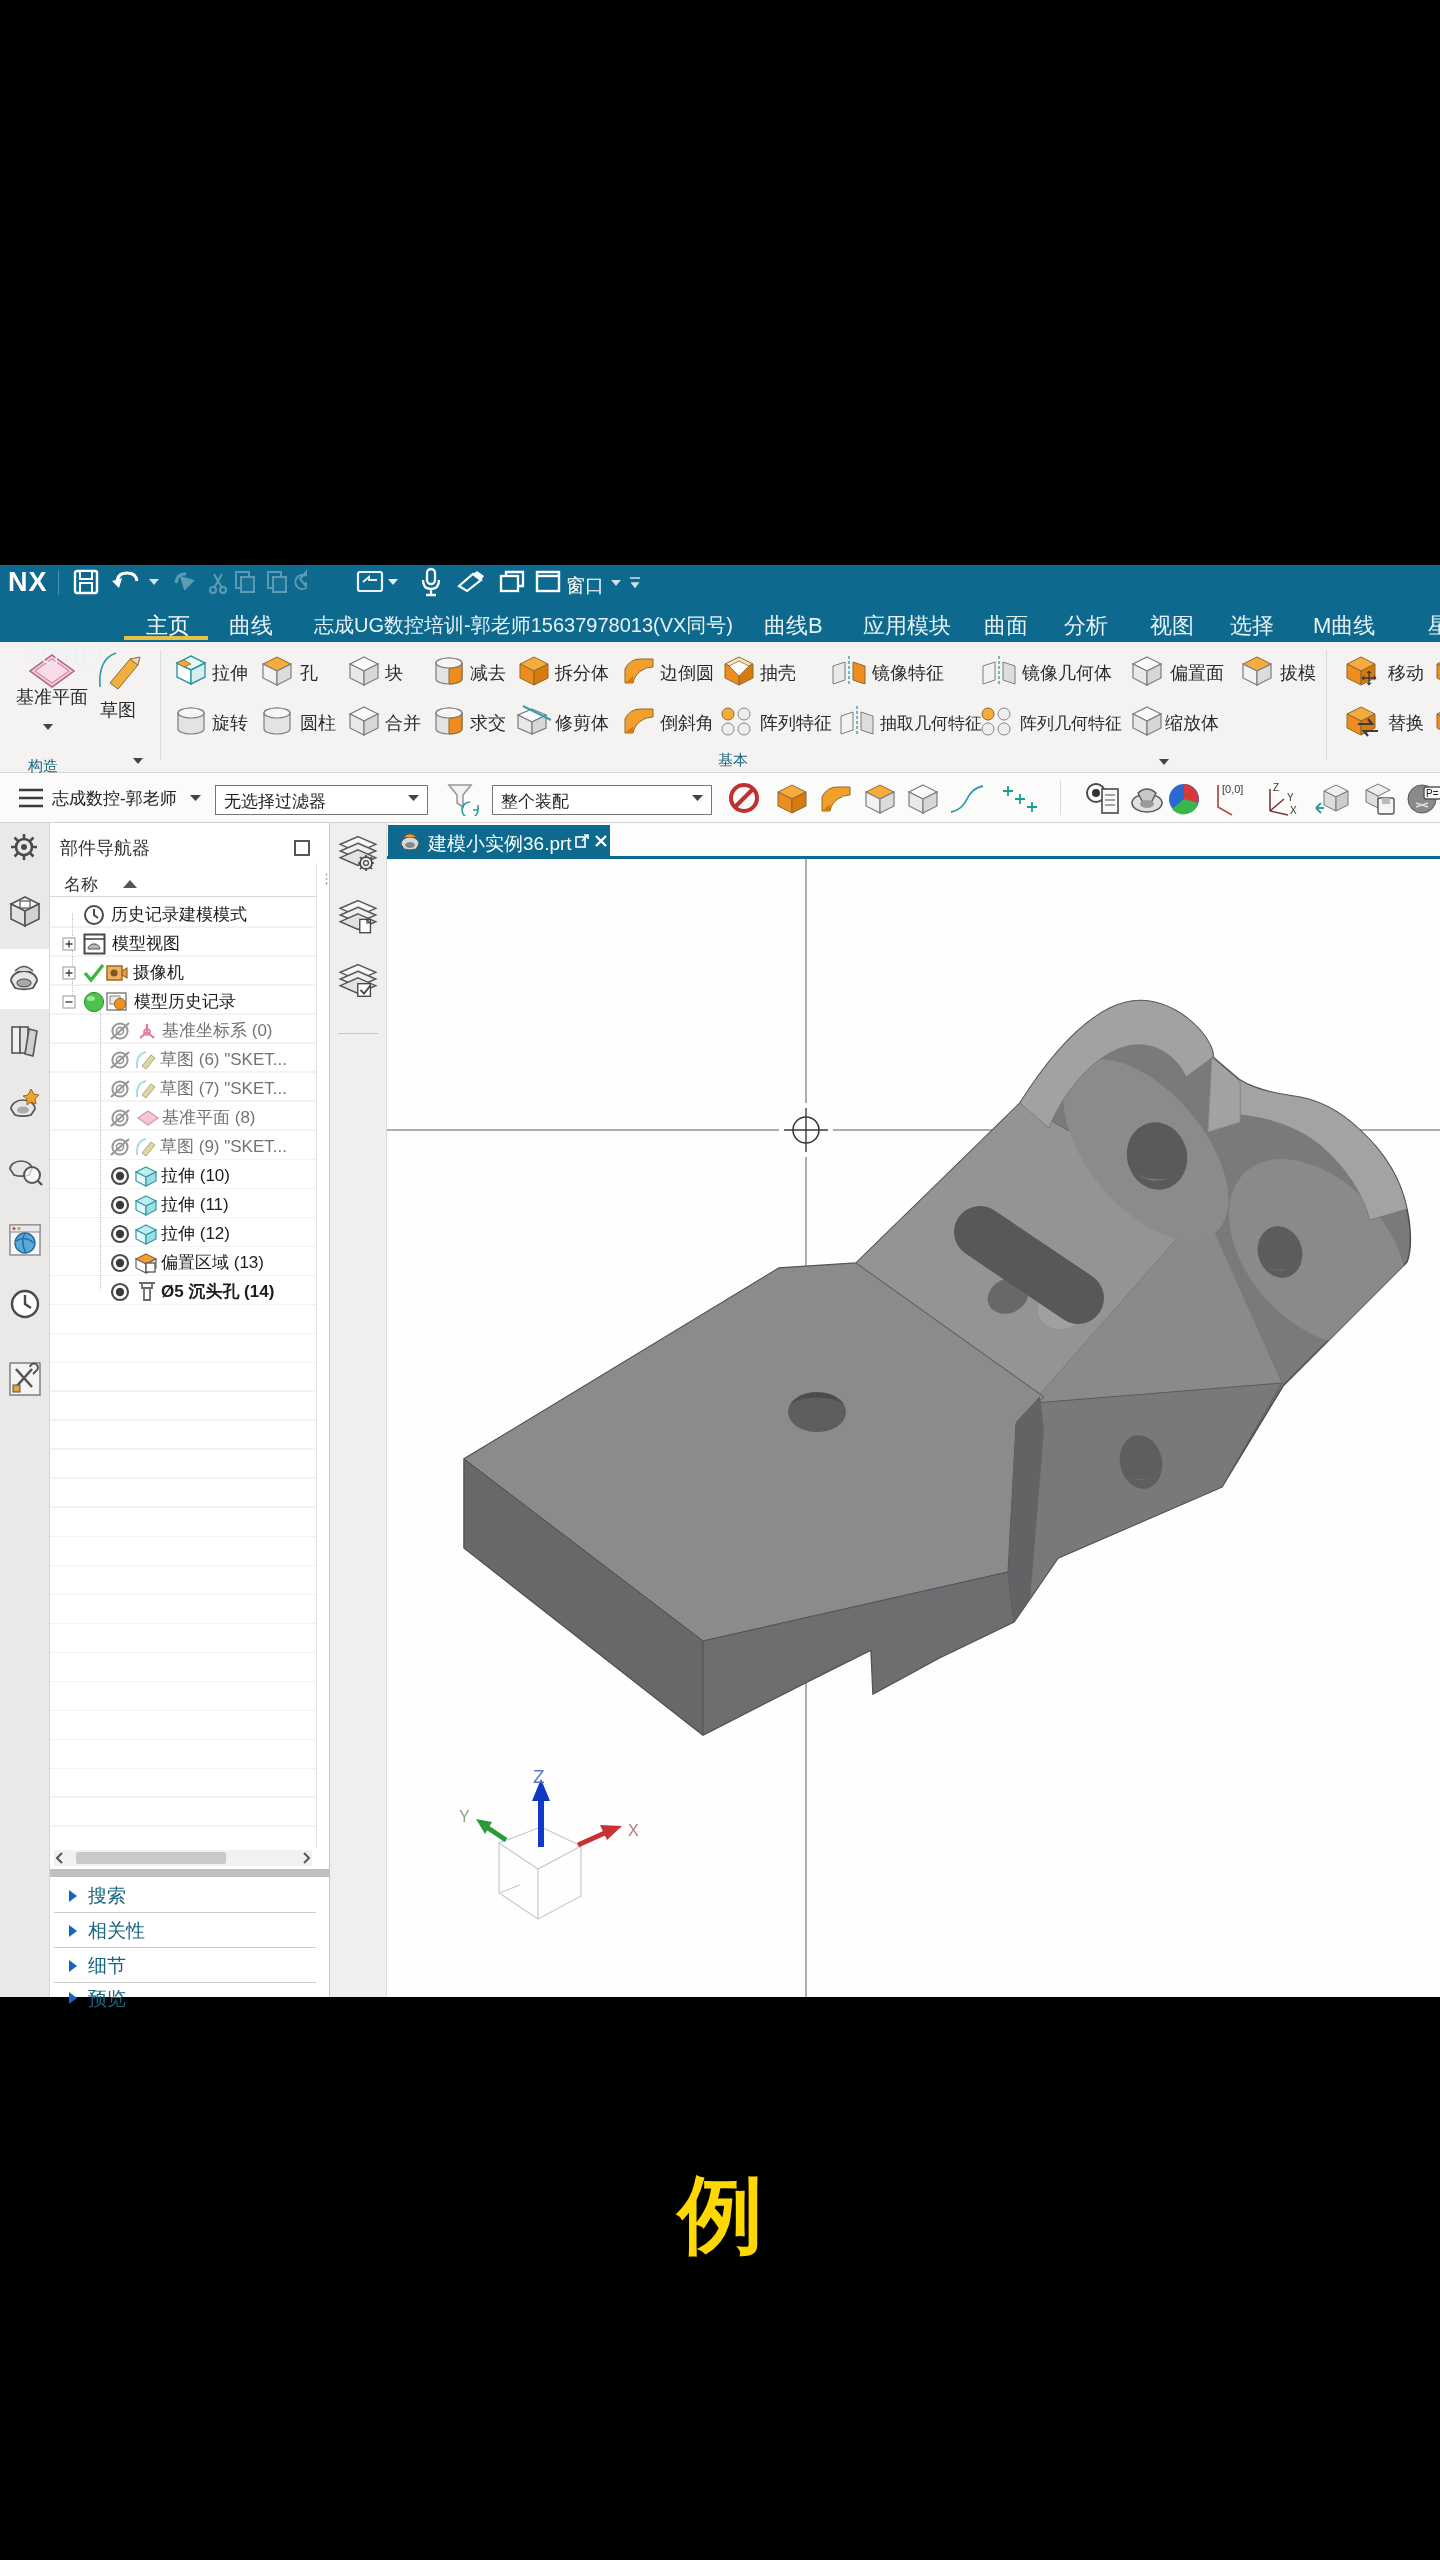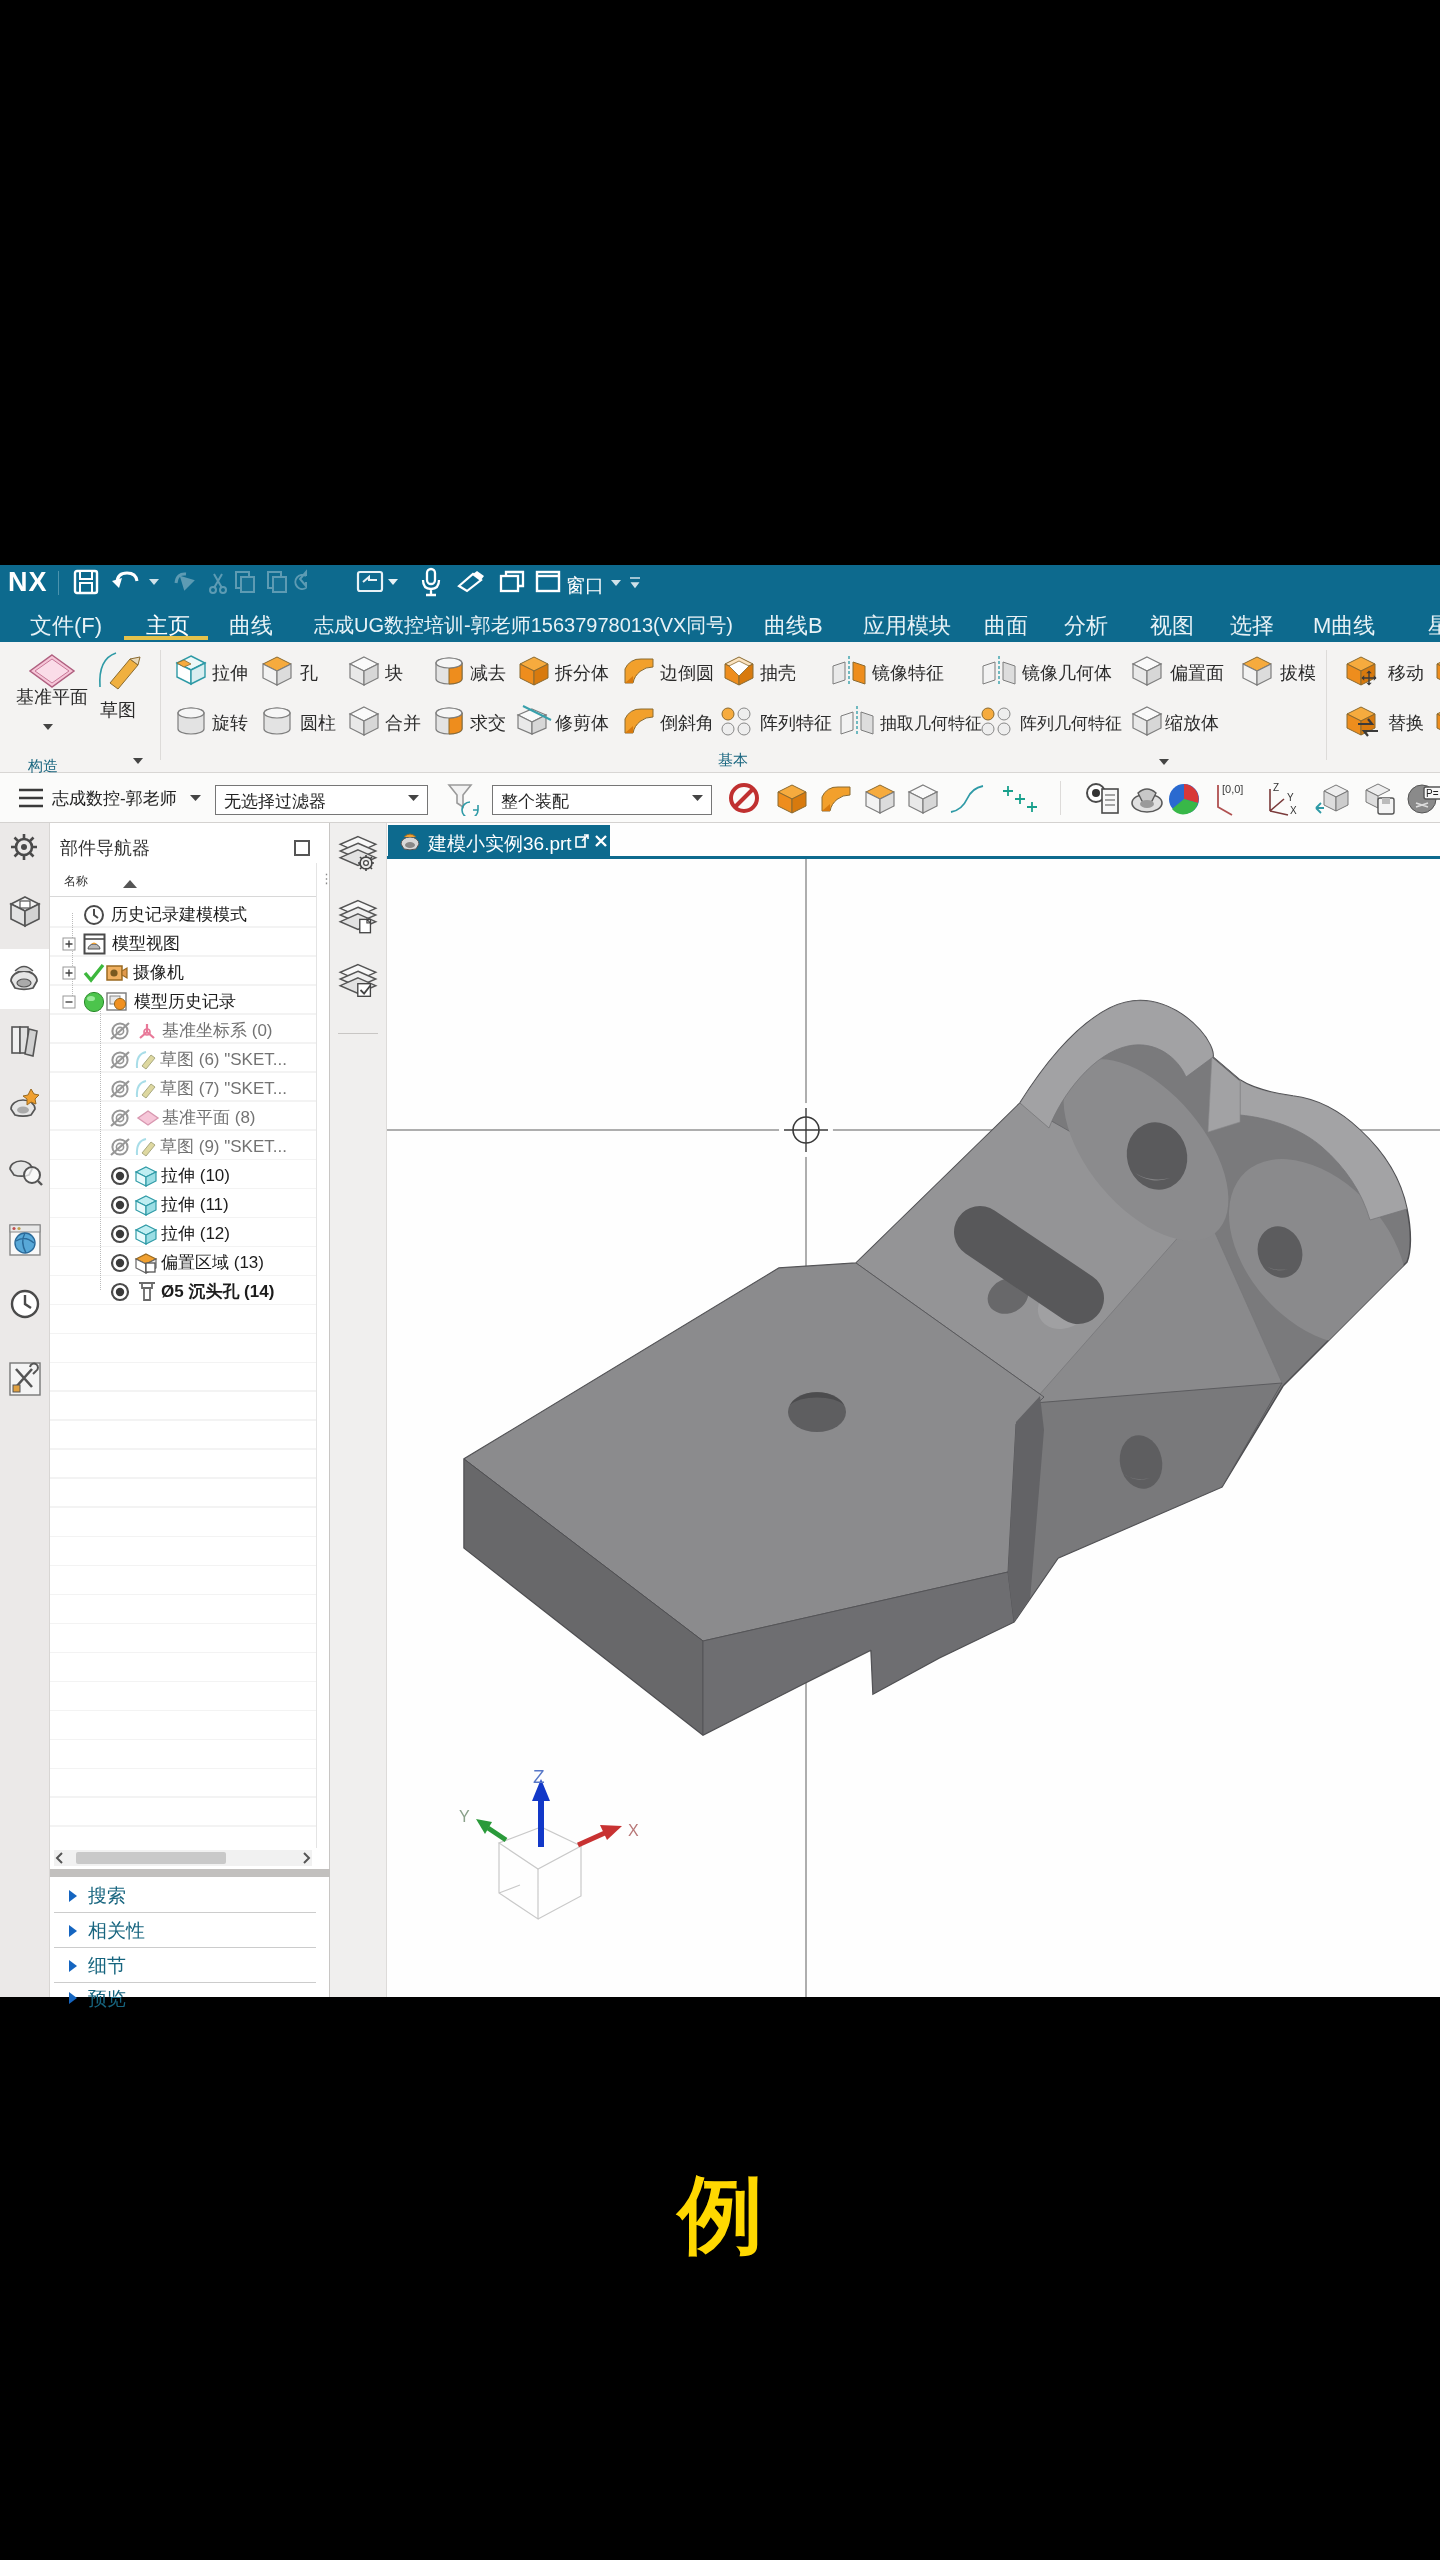--- a/index.html
+++ b/index.html
@@ -316,21 +316,21 @@
             </svg>
  <div class="abs" style="left:566px;top:8px;font-size:19px;color:#fff;">窗口</div>
  <svg class="abs" style="left:610px;top:14px" width="12" height="8">
               <path d="M1,1 L6,7 L11,1 Z" fill="#cfe2ea"></path>
             </svg>
  <svg class="abs" style="left:628px;top:10px" width="14" height="14">
               <path d="M2,3 h10 M4,8 l3,4 3,-4 Z" stroke="#cfe2ea" fill="#cfe2ea" stroke-width="1.5"></path>
             </svg>
 </g></path></div>
 <div id="menurow">
- <div class="mi" style="left:30px;">文件(F)</div>
+ <div class="mi" style="left:30px;margin-top:28px;">文件(F)</div>
  <div class="mi" style="left:146px;color:#fff;">主页</div>
  <div class="abs" style="left:124px;top:34px;width:84px;height:4px;background:#e3c24b;"></div>
  <div class="mi" style="left:229px;">曲线</div>
  <div class="mi" style="left:314px;font-size:20px;top:10px;">志成UG数控培训-郭老师15637978013(VX同号)</div>
  <div class="mi" style="left:764px;">曲线B</div>
  <div class="mi" style="left:863px;">应用模块</div>
  <div class="mi" style="left:984px;">曲面</div>
  <div class="mi" style="left:1064px;">分析</div>
  <div class="mi" style="left:1150px;">视图</div>
  <div class="mi" style="left:1230px;">选择</div>
@@ -480,21 +480,21 @@
             <path d="M8,26 L24,8 m0,18 L8,8" stroke="#555" stroke-width="2.6"></path>
             <path d="M22,6 a4,4 0 1 1 6,4 l-3,3" fill="none" stroke="#555" stroke-width="2"></path>
             <rect x="5" y="24" width="7" height="7" fill="#e0a040" stroke="#555"></rect>
           </svg>
 </div>
 <div id="panel">
 <div class="abs" style="left:10px;top:13px;font-size:18px;color:#333;">部件导航器</div>
 <svg class="abs" style="left:243px;top:16px" width="18" height="18">
             <rect x="2" y="2" width="14" height="14" fill="#fff" stroke="#555" stroke-width="2"></rect>
           </svg>
-<div class="abs" style="left:14px;top:50px;font-size:12px;color:#333;">名称</div>
+<div class="abs" style="left:14px;top:50px;font-size:17px;color:#333;">名称</div>
 <svg class="abs" style="left:72px;top:56px" width="16" height="10">
             <path d="M8,1 L15,9 L1,9 Z" fill="#555"></path>
           </svg>
 <div class="abs" style="left:0;top:73px;width:266px;height:1px;background:#d8d8d8;"></div>
 <div class="abs" style="left:266px;top:40px;width:1px;height:985px;background:#e4e4e4;"></div>
 <div class="abs" style="left:270px;top:48px;font-size:13px;color:#888;">⋮</div>
 <div class="abs" style="left:0;top:76px;width:266px;height:949px;background:repeating-linear-gradient(#ffffff 0px,#ffffff 27.5px,#f3f3f3 27.5px,#f3f3f3 29px);"></div>
 <div class="abs" style="left:22px;top:90px;width:1px;height:87px;border-left:1px dotted #bbb;"></div>
 <div class="abs" style="left:50px;top:177px;width:1px;height:290px;border-left:1px dotted #bbb;"></div>
 <div class="trow" style="top:76px;"><span style="display:inline-block;height:29px;line-height:29px;white-space:nowrap;"><span style="display:inline-block;width:33px;"></span><svg class="tico" width="22" height="22" viewBox="0 0 22 22">

